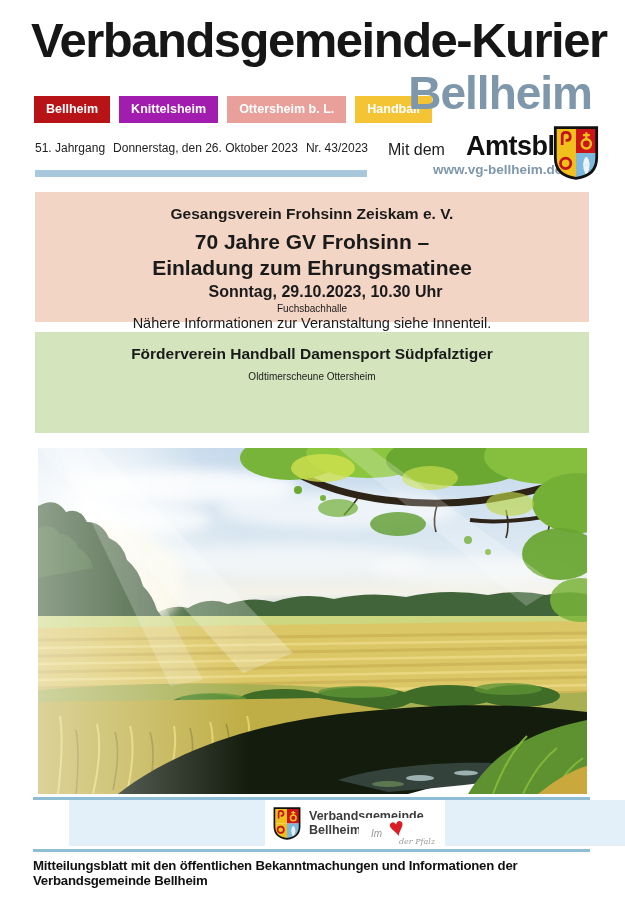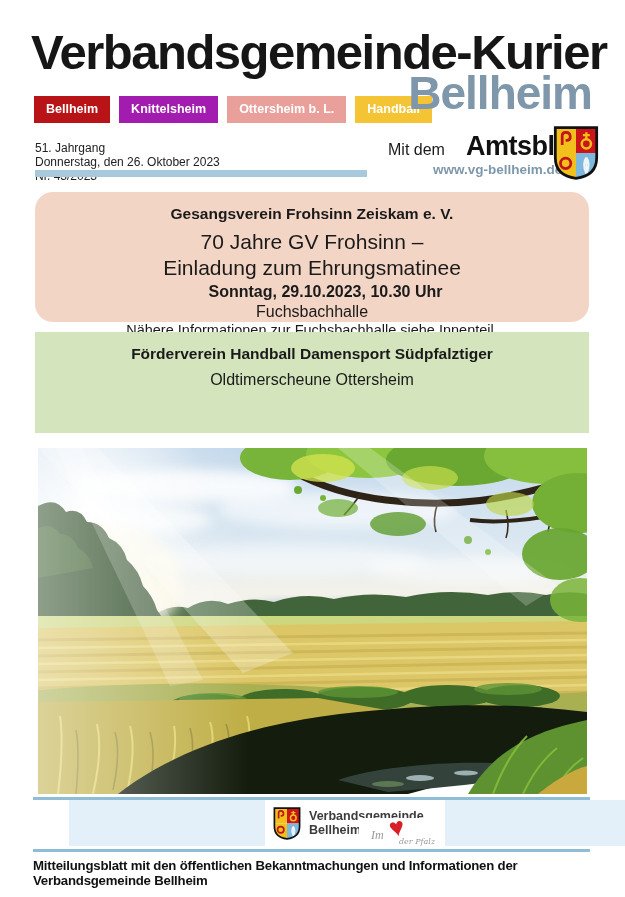--- a/index.html
+++ b/index.html
@@ -1,65 +1,65 @@
 <!DOCTYPE html>
 <html><head>
 <meta charset="utf-8">
 <style>
   html,body{margin:0;padding:0;background:#888;}
   .page{position:relative;width:625px;height:897px;background:#ffffff;margin:0 auto;
         font-family:"Liberation Sans", sans-serif;overflow:hidden;}
 
   
-  .masthead-title{position:absolute;left:31px;top:24px;width:560px;
+  .masthead-title{position:absolute;left:31px;top:12px;width:560px;
     font-size:49px;font-weight:bold;letter-spacing:-1.5px;color:#161616;white-space:nowrap;}
   .tabs{position:absolute;left:34px;top:96px;display:flex;gap:9px;}
   .tab{height:27px;line-height:27px;text-align:center;color:#fff;font-weight:bold;
        font-size:12.5px;padding:0 12px;min-width:52px;}
   .edition-name{position:absolute;right:33px;top:66px;font-size:46px;font-weight:bold;
        color:#7e97ab;letter-spacing:-1px;}
   .meta-row{position:absolute;left:35px;top:141px;width:333px;display:flex;
-       justify-content:space-between;font-size:12px;color:#222;flex-direction:column;}
+       justify-content:space-between;font-size:12px;color:#222;}
   .amtsblatt-row{position:absolute;left:388px;top:131px;display:flex;align-items:baseline;gap:21px;white-space:nowrap;}
   .amtsblatt-prefix{font-size:16px;color:#1a1a1a;}
   .amtsblatt-label{font-size:27px;font-weight:bold;color:#111;letter-spacing:-0.5px;}
   .website{position:absolute;left:433px;top:162px;font-size:13.5px;font-weight:bold;color:#7e97ab;}
   .coat-lg{position:absolute;left:553px;top:124px;width:46px;height:58px;}
   .blue-bar{position:absolute;left:35px;top:170px;width:332px;height:7px;background:#a7c9db;}
 
   
   .box{position:absolute;left:35px;width:554px;text-align:center;color:#1a1a1a;}
   .box-pink{top:192px;height:130px;}
   .box-green{top:332px;height:101px;}
   .box .org{font-size:15.5px;font-weight:bold;padding-top:13px;}
-  .box .big{font-size:21px;font-weight:normal;line-height:26px;}
+  .box .big{font-size:21px;font-weight:bold;line-height:26px;}
   .box .when{font-size:16px;font-weight:bold;margin-top:2px;padding-left:27px;}
-  .box .venue{font-size:16px;margin-top:2px;}
+  .box .venue{font-size:10px;margin-top:2px;}
   .box .note{font-size:14.5px;margin-top:1px;}
   .box-pink .org{margin-bottom:6px;}
   .box-green .org{margin-bottom:8px;}
 
   
   .photo{position:absolute;left:38px;top:448px;width:549px;height:346px;margin:0;overflow:hidden;}
   .photo svg{display:block;}
 
   
   .band-line{position:absolute;left:33px;width:557px;height:3px;background:#8fbdd6;}
   .band-line.top{top:797px;}
   .band-line.bottom{top:849px;}
   .logo-band{position:absolute;left:33px;top:800px;width:557px;height:46px;background:#e3f0fa;margin-left:36px;}
   .logo-box{position:absolute;left:196px;top:0;width:180px;height:46px;background:#ffffff;
      display:flex;align-items:center;padding-left:8px;box-sizing:border-box;}
   .coat-sm{width:28px;height:35px;flex:0 0 auto;}
   .logo-text{margin-left:8px;font-size:12.5px;font-weight:bold;color:#3c3c3c;line-height:14px;}
   .signature{position:absolute;left:290px;top:18px;width:86px;height:30px;background:#fff;}
   .heart-glyph{position:absolute;left:30px;top:-4px;font-size:26px;color:#d81f26;
      transform:rotate(-12deg);line-height:26px;}
-  .sig-pre{position:absolute;left:12px;top:10px;font-size:12px;color:#9a9a9a;
-     font-family:Liberation Serif, serif;font-style:italic;}
+  .sig-pre{position:absolute;left:12px;top:10px;font-size:10px;color:#9a9a9a;
+     font-family:Liberation Sans, sans-serif;font-style:italic;}
   .sig-post{position:absolute;left:40px;top:19px;font-size:8px;color:#9a9a9a;
      font-family:"DejaVu Serif",serif;font-style:italic;}
 
   .footer-text{position:absolute;left:33px;top:858px;width:560px;font-size:13.2px;
      font-weight:bold;color:#111;letter-spacing:-0.2px;}
 </style>
 </head>
 <body>
 
 <svg width="0" height="0" style="position:absolute">
@@ -109,27 +109,27 @@
   </div>
 
   <div class="website">www.vg-bellheim.de</div>
 
   <svg class="coat-lg">
       <use href="#coat"></use>
     </svg>
 
   <div class="blue-bar"></div>
 
-  <section class="box box-pink" style="background: rgb(243, 213, 197); border-radius: 18px;">
+  <section class="box box-pink" style="background: rgb(243, 213, 197);">
     <div class="org">Gesangsverein Frohsinn Zeiskam e. V.</div>
     <div class="big">70 Jahre GV Frohsinn –</div>
     <div class="big">Einladung zum Ehrungsmatinee</div>
     <div class="when">Sonntag, 29.10.2023, 10.30 Uhr</div>
     <div class="venue">Fuchsbachhalle</div>
-    <div class="note">Nähere Informationen zur Fuchsbachhalle siehe Innenteil.</div>
+    <div class="note">Nähere Informationen zur Veranstaltung siehe Innenteil.</div>
   </section>
 
   <section class="box box-green" style="background: rgb(212, 228, 189);">
     <div class="org">Förderverein Handball Damensport Südpfalztiger</div>
     <div class="venue">Oldtimerscheune Ottersheim</div>
   </section>
 
   <figure class="photo">
     <svg viewBox="0 0 549 346" width="549" height="346" preserveAspectRatio="none" role="img">
       <defs>

